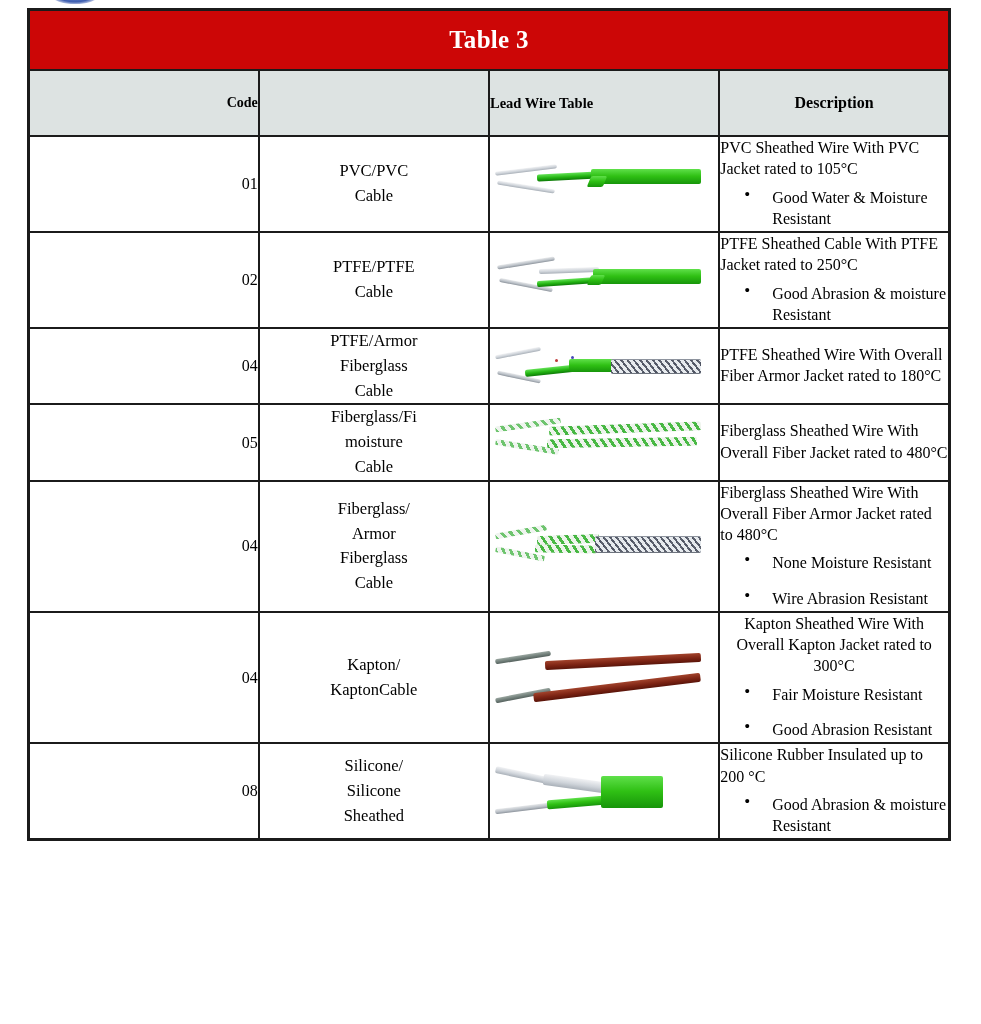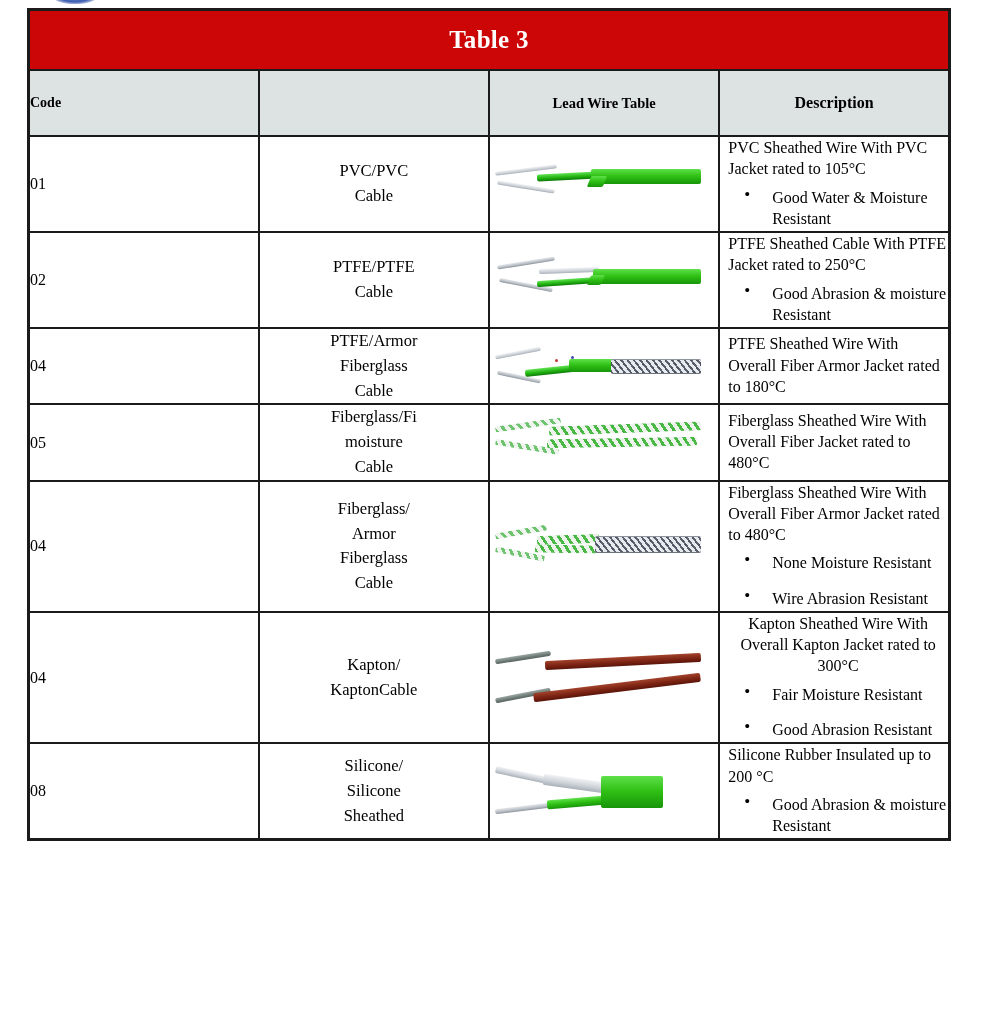--- a/index.html
+++ b/index.html
@@ -72,46 +72,46 @@
     text-align: center;
     font-weight: bold;
     font-size: 14.5px;
     height: 64px;
   }
   .colhead.code-head { font-size: 14px; }
   .colhead.blank-head { font-size: 0; }
 
   
   .c-code {
-    text-align: left;
+    text-align: right;
     font-size: 16px;
     width: 61px;
   }
   .c-name {
     text-align: center;
     font-size: 16.5px;
     line-height: 1.5;
     width: 127px;
     padding: 4px 3px;
   }
   .c-img {
     width: 248px;
-    text-align: center;
+    text-align: left;
     padding: 6px 4px;
   }
   .c-desc {
     width: 484px;
     font-size: 16px;
     line-height: 1.33;
     padding: 8px 11px 8px 9px;
     vertical-align: middle;
   }
   .c-desc.center-head .desc-lead { text-align: center; }
 
-  .desc-lead { margin: 0 0 2px 0; padding-left: 8px; }
+  .desc-lead { margin: 0 0 2px 0; }
   ul.bullets {
     margin: 7px 0 2px 0;
     padding: 0 0 0 52px;
     list-style: none;
   }
   ul.bullets li {
     position: relative;
     margin: 0 0 14px 0;
     font-size: 16px;
   }

